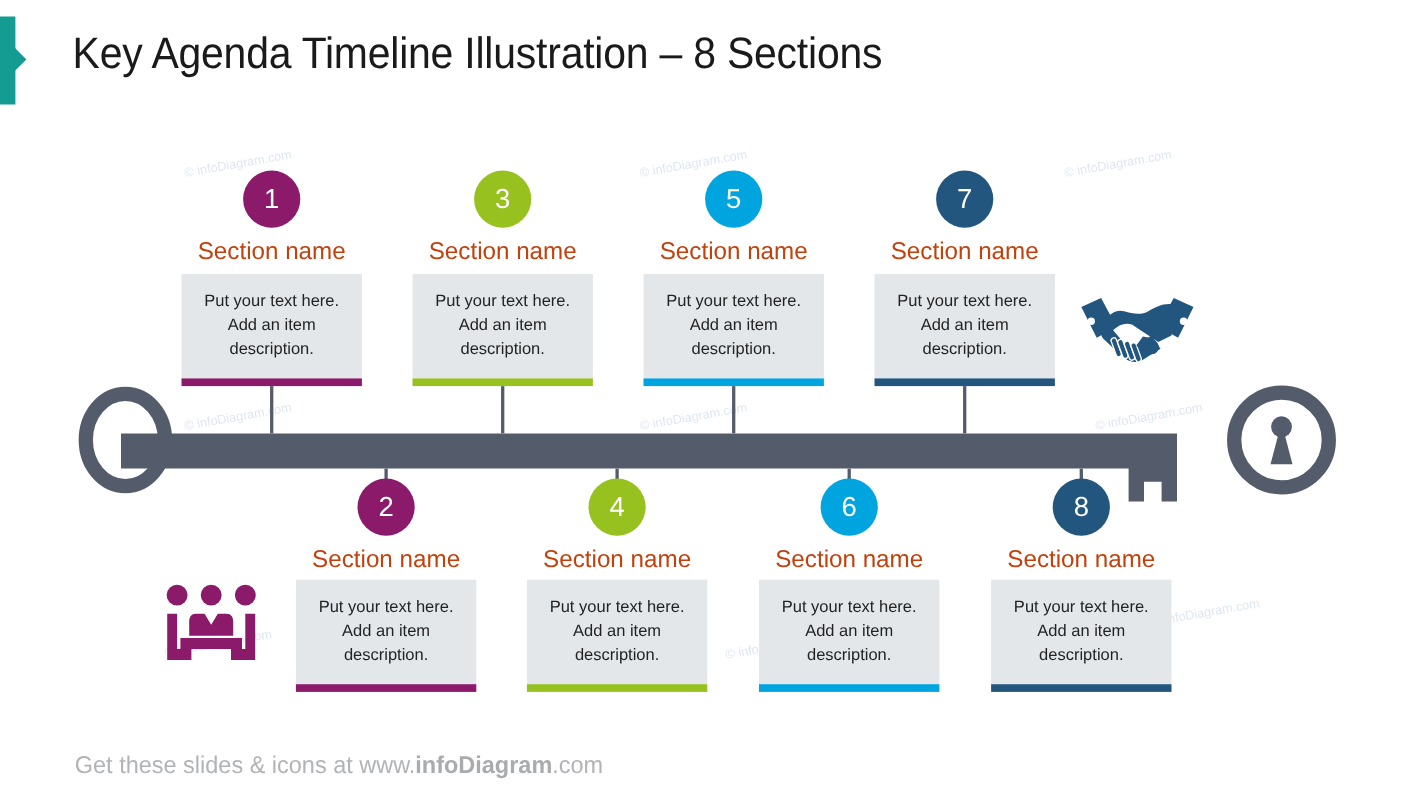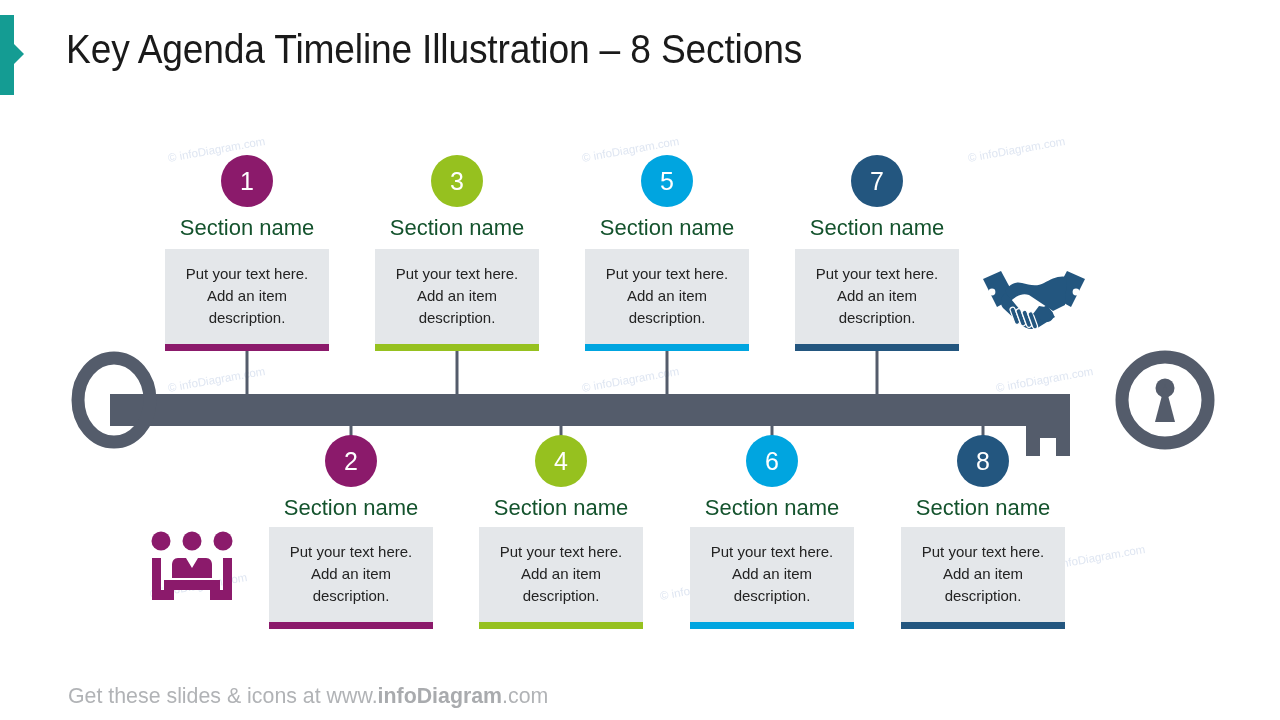--- a/index.html
+++ b/index.html
@@ -91,21 +91,21 @@
     line-height: 52px;
     text-align: center;
     font-weight: 400;
   }
   .sec-name {
     position: absolute;
     left: 0;
     width: 190px;
     text-align: center;
     font-size: 22px;
-    color: #14532d;
+    color: #c2410c;
     white-space: nowrap;
   }
   .card {
     position: absolute;
     left: 13px;
     width: 164px;
     background: #e4e7ea;
     box-sizing: border-box;
     padding: 14px 10px 12px 10px;
     text-align: center;

